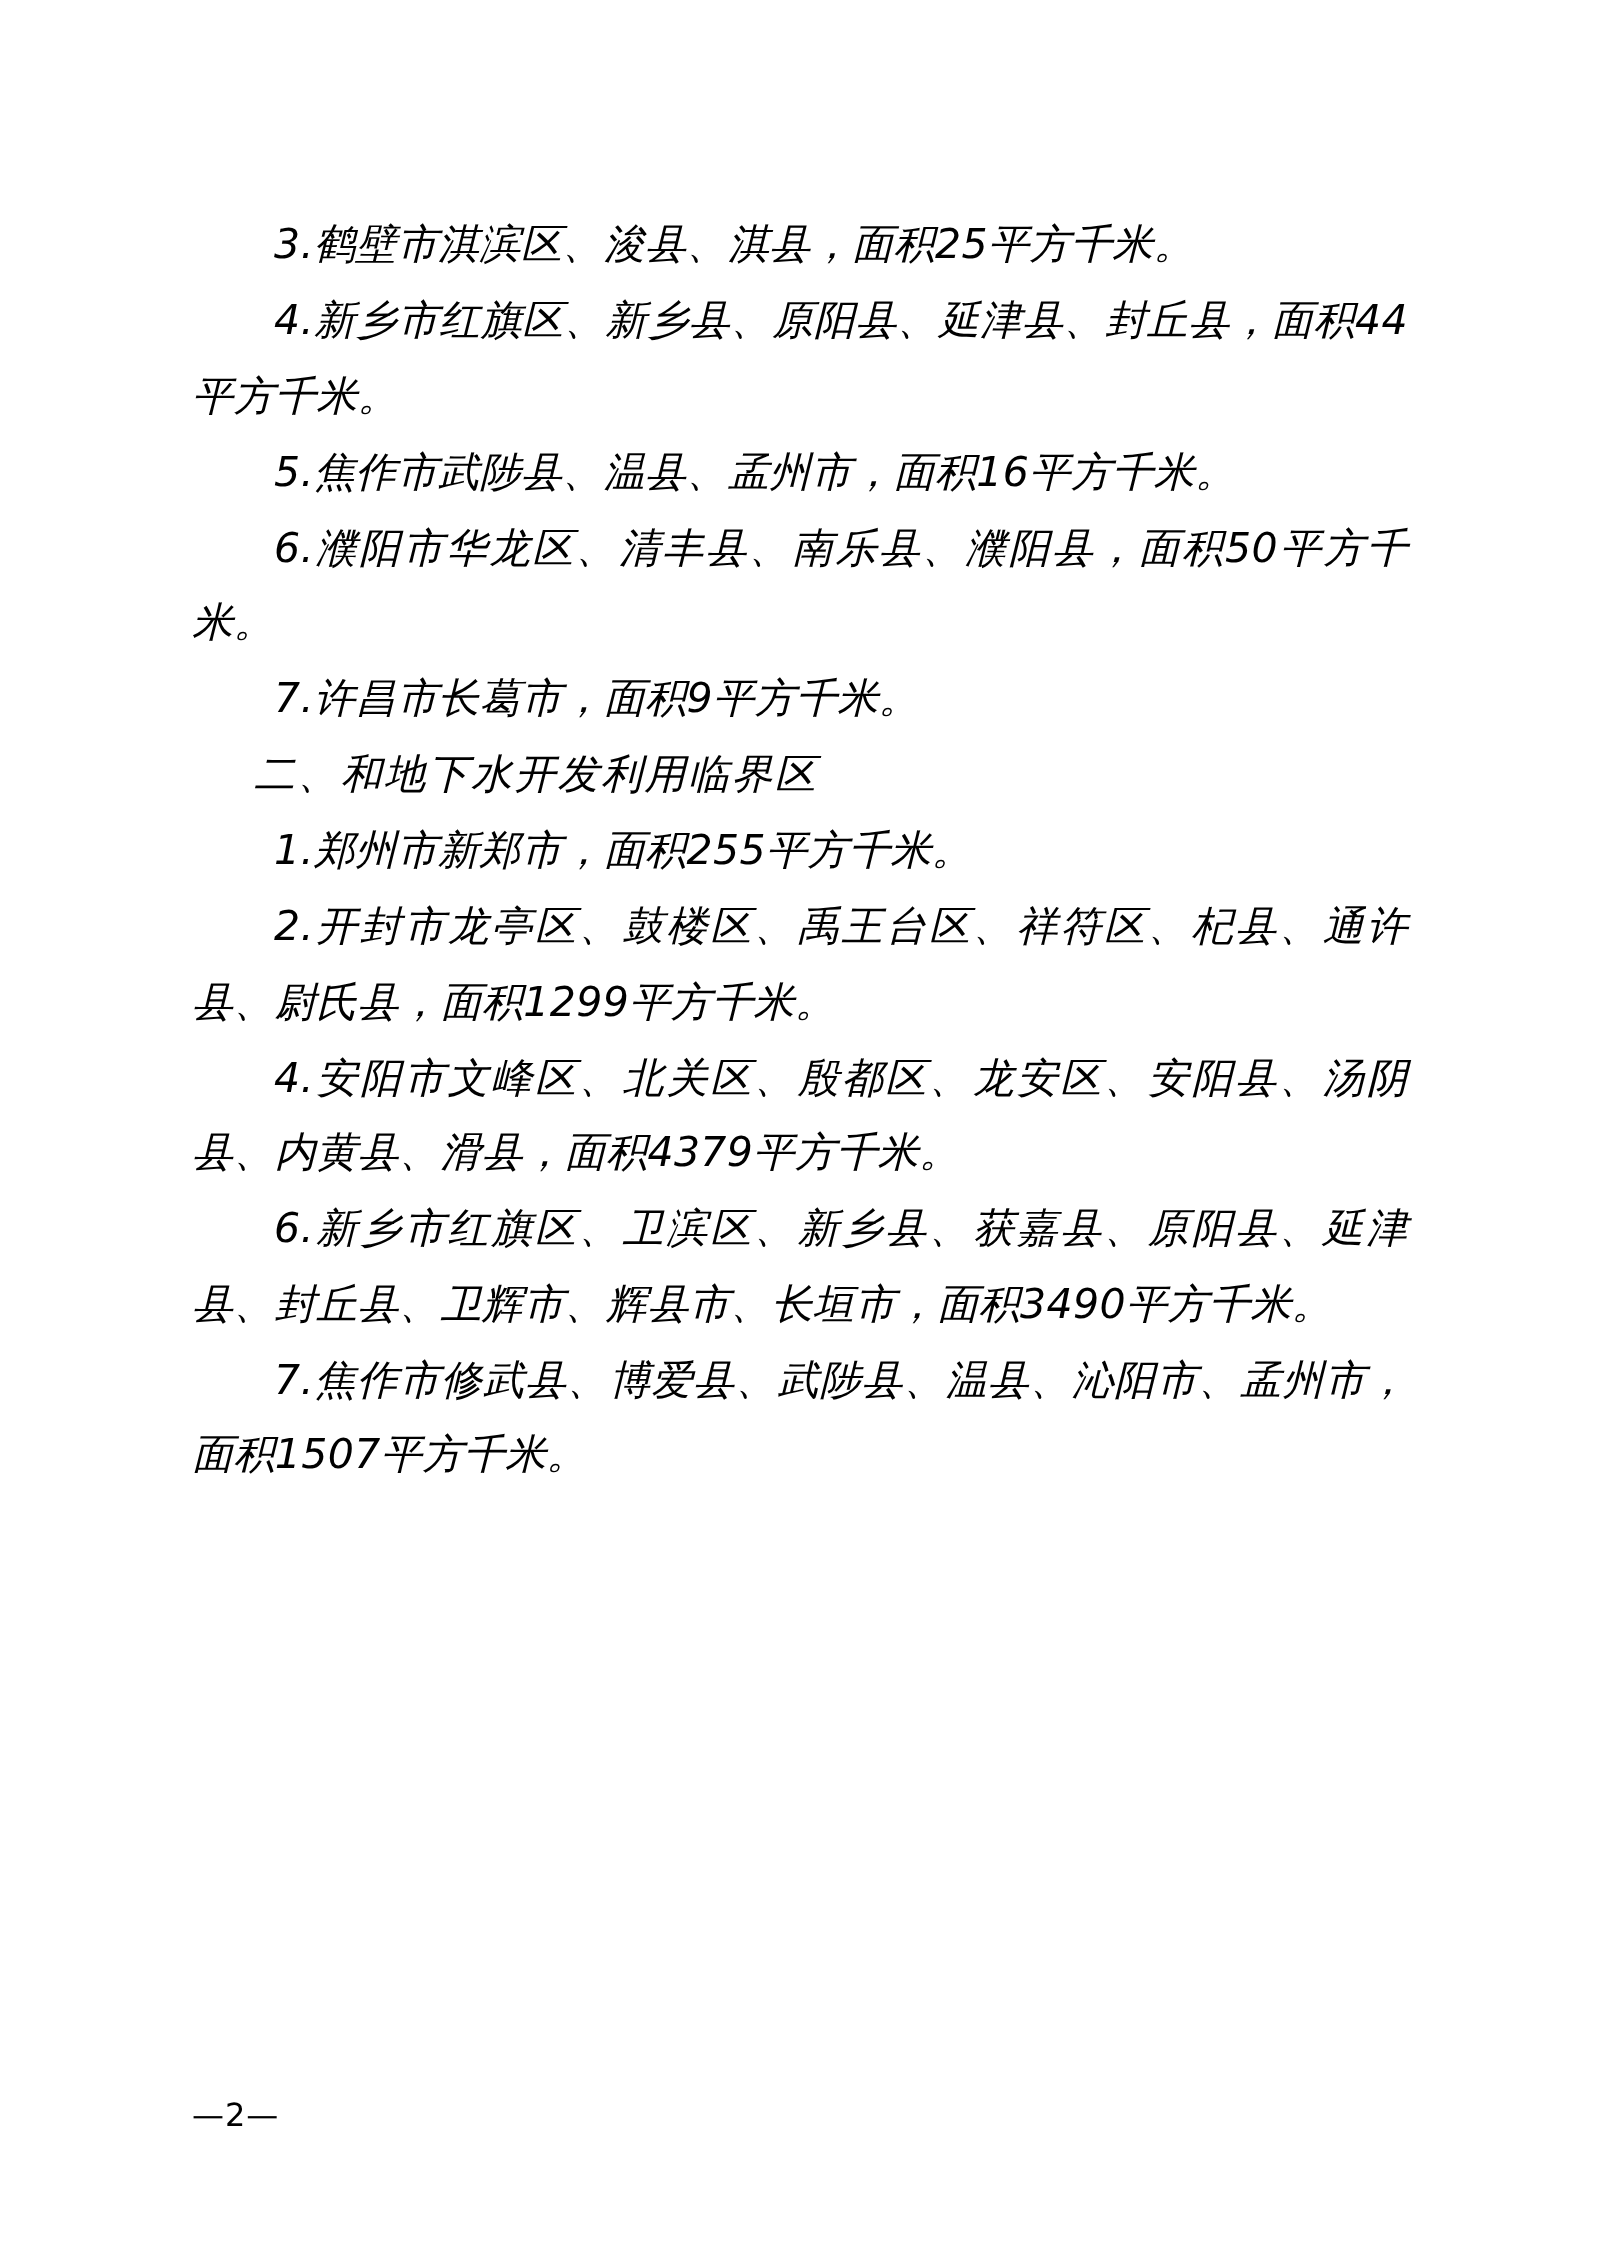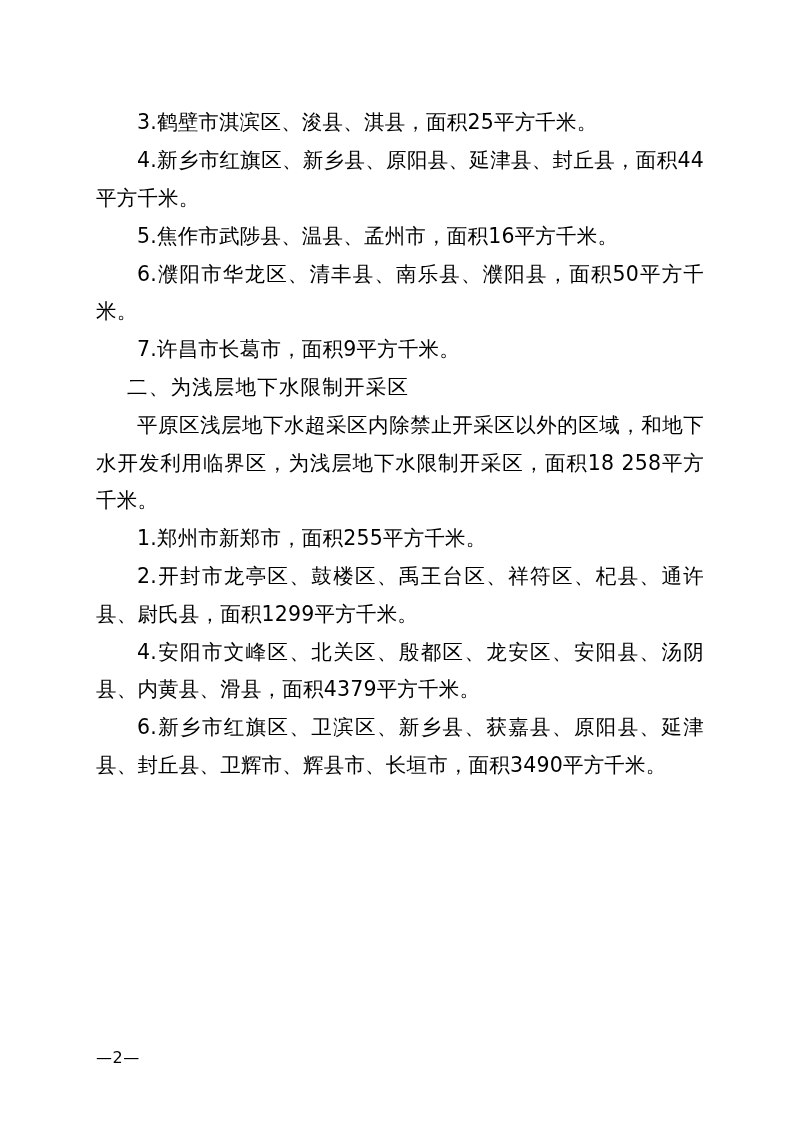--- a/index.html
+++ b/index.html
@@ -28,20 +28,21 @@
     font-size: 20.5px;
     line-height: 37.5px;
     letter-spacing: 0.2px;
     text-align: justify;
     text-justify: inter-ideograph;
   }
   .para {
     margin: 0 0 0.5px 0;
     text-indent: 41px;
     white-space: normal;
+    font-style: italic;
   }
   .para.heading {
     text-indent: 31px;
     letter-spacing: 1.2px;
   }
   .page-number {
     position: absolute;
     left: 96px;
     bottom: 64px;
     width: 608px;
@@ -55,21 +56,21 @@
 </head>
 <body>
 
 <div class="page">
   <div class="doc-body">
     <p class="para">3.鹤壁市淇滨区、浚县、淇县，面积25平方千米。</p>
     <p class="para">4.新乡市红旗区、新乡县、原阳县、延津县、封丘县，面积44平方千米。</p>
     <p class="para">5.焦作市武陟县、温县、孟州市，面积16平方千米。</p>
     <p class="para">6.濮阳市华龙区、清丰县、南乐县、濮阳县，面积50平方千米。</p>
     <p class="para">7.许昌市长葛市，面积9平方千米。</p>
-    <p class="para heading">二、为浅层地下水限制开采区</p>
-    <p class="para">平原区浅层地下水超采区内除禁止开采区以外的区域，和地下水开发利用临界区，为浅层地下水限制开采区，面积18 258平方千米。</p>
+    <p class="para heading">二、和地下水开发利用临界区</p>
     <p class="para">1.郑州市新郑市，面积255平方千米。</p>
     <p class="para">2.开封市龙亭区、鼓楼区、禹王台区、祥符区、杞县、通许县、尉氏县，面积1299平方千米。</p>
     <p class="para">4.安阳市文峰区、北关区、殷都区、龙安区、安阳县、汤阴县、内黄县、滑县，面积4379平方千米。</p>
     <p class="para">6.新乡市红旗区、卫滨区、新乡县、获嘉县、原阳县、延津县、封丘县、卫辉市、辉县市、长垣市，面积3490平方千米。</p>
+    <p class="para">7.焦作市修武县、博爱县、武陟县、温县、沁阳市、孟州市，面积1507平方千米。</p>
   </div>
   <div class="page-number">—2—</div>
 </div>
 
 </body></html>

